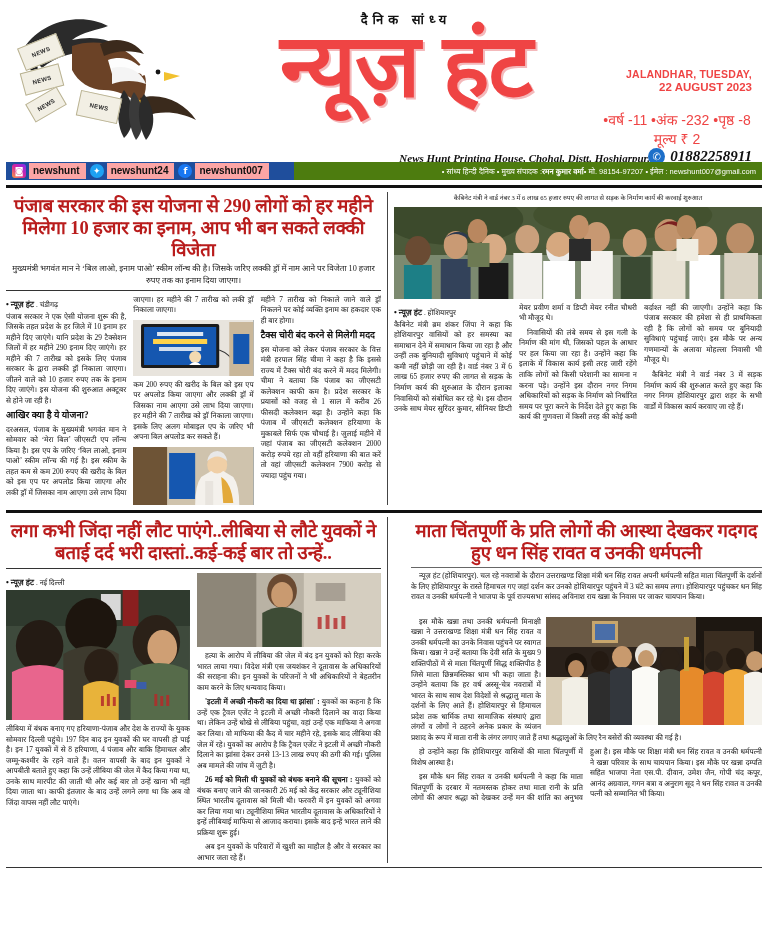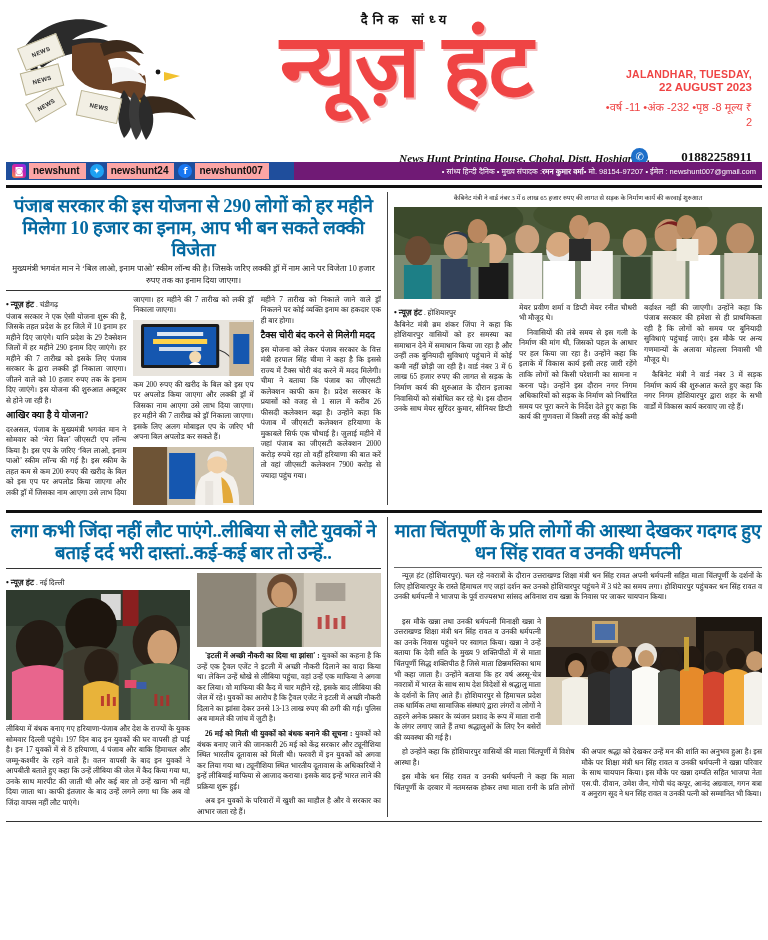--- a/index.html
+++ b/index.html
@@ -36,32 +36,32 @@
     letter-spacing:-1px;
     text-shadow:2px 2px 0 #f4b9bb;
     white-space:nowrap;
   }
   .edition-block{
     position:absolute;right:10px;top:68px;width:150px;text-align:right;
     font-family:"Liberation Sans",sans-serif;color:#ef4444;
   }
   .edition-line1{font-size:10.5px;font-weight:bold;letter-spacing:.2px;}
   .edition-line2{font-size:11.5px;font-weight:bold;margin-top:1px;}
-  .edition-line3{font-size:11px;margin-top:7px;line-height:1.35;}
+  .edition-line3{font-size:14px;margin-top:18px;line-height:1.35;text-align:center;}
   .press-line{
     position:absolute;right:112px;top:152px;
     font-family:"Liberation Serif",serif;font-style:italic;font-weight:bold;
     font-size:11px;color:#111;white-space:nowrap;
   }
   .phone-wrap{position:absolute;right:10px;top:148px;display:flex;align-items:center;gap:5px;}
   .phone-circle{
     width:17px;height:17px;border-radius:50%;background:#1d6fc9;
     display:flex;align-items:center;justify-content:center;color:#fff;font-size:10px;
   }
-  .phone-num{font-family:"Liberation Serif",serif;font-weight:bold;font-size:13px;margin-left:28px;}
+  .phone-num{font-family:"Liberation Serif",serif;font-style:italic;font-weight:bold;font-size:15px;}
 
   
   .socialbar{
     position:relative;height:18px;margin-top:2px;display:flex;align-items:stretch;
   }
   .social-left{
     background:#1f4e9c;flex:0 0 288px;display:flex;align-items:center;gap:4px;
     padding-left:6px;box-sizing:border-box;
   }
   .social-item{display:flex;align-items:center;gap:3px;}
@@ -70,39 +70,39 @@
     color:#fff;font-size:9px;font-family:"DejaVu Sans",sans-serif;font-weight:bold;flex:0 0 auto;
   }
   .sb-ig{background:linear-gradient(45deg,#f9a03f,#d6249f,#7b2ff7);}
   .sb-tw{background:#1da1f2;border-radius:50%;}
   .sb-fb{background:#1877f2;border-radius:50%;}
   .social-handle{
     background:#fca5a5;color:#111;font-family:"Liberation Sans",sans-serif;
     font-weight:bold;font-size:10px;padding:1px 6px 1px 4px;line-height:14px;
   }
   .social-right{
-    flex:1;background:#701a75;color:#fff;display:flex;align-items:center;
+    flex:1;background:#4d7c0f;color:#fff;display:flex;align-items:center;
     justify-content:flex-end;padding-right:6px;font-size:7.5px;
     font-family:"Liberation Sans",sans-serif;white-space:nowrap;overflow:hidden;
   }
   .cred-b{font-weight:bold;}
 
   
   .rule-thick{border-top:3px solid #111;margin:5px 0 4px;}
   .rule-thin{border-top:1px solid #333;margin:4px 0;}
   .rule-hair{border-top:1px solid #666;margin:3px 0;}
 
   
   .body-grid{display:flex;gap:6px;}
   .half{width:378px;box-sizing:border-box;}
   .vdiv{border-left:1px solid #444;}
 
   h1.head{
     font-family:"Liberation Serif","DejaVu Serif",serif;
-    font-weight:bold;color:#0369a1;text-align:center;margin:4px 0 2px;
+    font-weight:bold;color:#b91c1c;text-align:center;margin:4px 0 2px;
     line-height:1.18;font-size:18.5px;letter-spacing:-.1px;
   }
   h1.head.sm{font-size:15.5px;}
   .subhead{
     text-align:center;font-size:8.2px;line-height:1.35;margin:2px 2px 4px;color:#1a1a1a;
   }
   .subhead.tiny{font-size:6.6px;}
 
   .byline{font-size:8px;font-weight:bold;margin:3px 0 3px;}
   .byline .city{font-weight:normal;font-size:7.2px;}
@@ -372,33 +372,34 @@
             <rect x="120" y="10" width="30" height="18" fill="#a8a094"></rect>
             <g fill="#b52a2a" opacity=".8">
               <rect x="122" y="44" width="4" height="12"></rect>
                 <rect x="130" y="42" width="4" height="14"></rect>
               <rect x="138" y="45" width="4" height="11"></rect>
                 <rect x="146" y="43" width="4" height="13"></rect>
             </g>
           </svg>
         </div>
 
+        <p class="bt ind">हत्या के आरोप में लीबिया की जेल में बंद इन युवकों को रिहा करके भारत लाया गया। विदेश मंत्री एस जयशंकर ने दूतावास के अधिकारियों की सराहना की। इन युवकों के परिजनों ने भी अधिकारियों ने बेहतरीन काम करने के लिए धन्यवाद किया।</p>
         <p class="bt ind">
           <span class="runin">'इटली में अच्छी नौकरी का दिया था झांसा' :</span>
           <span>युवकों का कहना है कि उन्हें एक ट्रैवल एजेंट ने इटली में अच्छी नौकरी दिलाने का वादा किया था। लेकिन उन्हें धोखे से लीबिया पहुंचा, वहां उन्हें एक माफिया ने अगवा कर लिया। वो माफिया की कैद में चार महीने रहे, इसके बाद लीबिया की जेल में रहे। युवकों का आरोप है कि ट्रैवल एजेंट ने इटली में अच्छी नौकरी दिलाने का झांसा देकर उनसे 13-13 लाख रुपए की ठगी की गई। पुलिस अब मामले की जांच में जुटी है।</span>
         </p>
         <p class="bt ind">
           <span class="runin">26 मई को मिली थी युवकों को बंधक बनाने की सूचना :</span>
           <span>युवकों को बंधक बनाए जाने की जानकारी 26 मई को केंद्र सरकार और ट्यूनीशिया स्थित भारतीय दूतावास को मिली थी। फरवरी में इन युवकों को अगवा कर लिया गया था। ट्यूनीशिया स्थित भारतीय दूतावास के अधिकारियों ने इन्हें लीबियाई माफिया से आजाद कराया। इसके बाद इन्हें भारत लाने की प्रक्रिया शुरू हुई।</span>
         </p>
         <p class="bt ind">अब इन युवकों के परिवारों में खुशी का माहौल है और वे सरकार का आभार जता रहे हैं।</p>
       </div>
     </div>
 
-    <div class="half vdiv" style="padding-left:6px;">
+    <div class="half vdiv" style="padding-left:23px;">
       <h1 class="head">माता चिंतपूर्णी के प्रति लोगों की आस्था देखकर गदगद हुए धन सिंह रावत व उनकी धर्मपत्नी</h1>
       <div class="rule-hair"></div>
 
       <p class="bt ind">न्यूज़ हंट (होशियारपुर). चल रहे नवरात्रों के दौरान उत्तराखण्ड शिक्षा मंत्री धन सिंह रावत अपनी धर्मपत्नी सहित माता चिंतपूर्णी के दर्शनों के लिए होशियारपुर के रास्ते हिमाचल गए जहां दर्शन कर उनको होशियारपुर पहुंचने में 3 घंटे का समय लगा। होशियारपुर पहुंचकर धन सिंह रावत व उनकी धर्मपत्नी ने भाजपा के पूर्व राज्यसभा सांसद अविनाश राय खन्ना के निवास पर जाकर चायपान किया।</p>
 
       <div style="overflow:hidden;margin-top:14px;">
         <div class="photo floatR" style="width:216px;height:108px;">
           <svg class="ph-screen" viewBox="0 0 216 108" preserveAspectRatio="none">
             <rect width="216" height="108" fill="#2a211a"></rect>
             <rect x="0" y="0" width="216" height="30" fill="#6b5a45"></rect>

